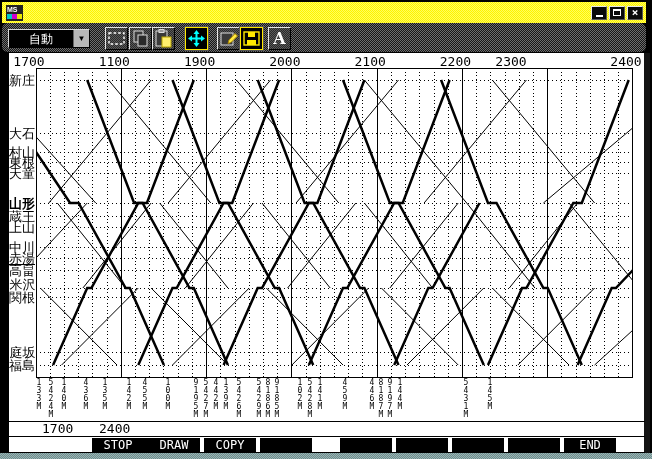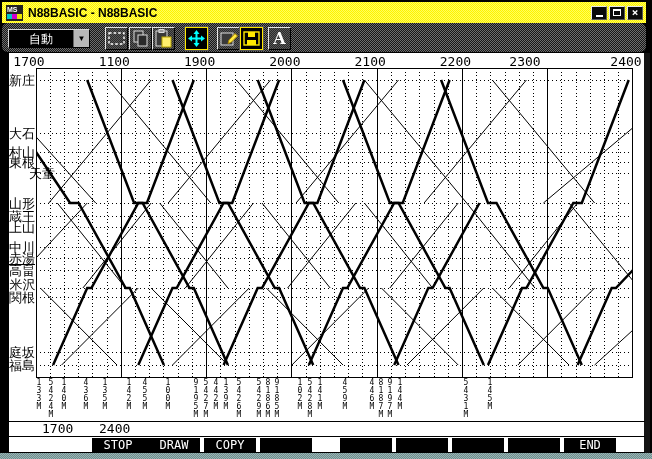--- a/index.html
+++ b/index.html
@@ -87,21 +87,20 @@
   <div class="titlebar">
     <span class="app-icon">
       <svg width="17" height="16" viewBox="0 0 17 16">
         <rect x="0" y="0" width="17" height="16" fill="#222"></rect>
         <text x="1" y="7" font-size="7" font-family="sans-serif" font-weight="bold" fill="#fff">MS</text>
         <rect x="1" y="9" width="5" height="5" fill="#00c8c8"></rect>
         <rect x="6" y="9" width="5" height="5" fill="#d000d0"></rect>
         <rect x="11" y="9" width="5" height="5" fill="#e8e800"></rect>
       </svg>
     </span>
-    <span class="title-text">N88BASIC - N88BASIC</span>
     <span class="winbtns">
       <button class="wbtn">
           <span class="glyph-min"></span>
         </button>
       <button class="wbtn">
           <span class="glyph-max"></span>
         </button>
       <button class="wbtn">
           <span class="glyph-x">×</span>
         </button>
@@ -273,38 +272,38 @@
       <polyline points="456.3,12.0 558.6,135.0" fill="none" stroke="#000" stroke-width="1"></polyline>
     </svg>
 
   <div id="hour-labels">
       <div class="hour-label" style="left: 29px;">1700</div>
       <div class="hour-label" style="left: 114.286px;">1100</div>
       <div class="hour-label" style="left: 199.571px;">1900</div>
       <div class="hour-label" style="left: 284.857px;">2000</div>
       <div class="hour-label" style="left: 370.143px;">2100</div>
       <div class="hour-label" style="left: 455.429px;">2200</div>
-      <div class="hour-label" style="left: 525px;">2300</div>
+      <div class="hour-label" style="left: 511px;">2300</div>
       <div class="hour-label" style="left: 626px;">2400</div>
     </div>
   <div id="station-labels">
       <div class="station-label" style="top: 74px;">新庄</div>
       <div class="station-label" style="top: 127px;">大石田</div>
       <div class="station-label" style="top: 146px;">村山</div>
       <div class="station-label" style="top: 156px;">東根</div>
-      <div class="station-label" style="top: 167px; padding-left: 20px;">天童</div>
-      <div class="station-label" style="top: 197px;">山形</div>
+      <div class="station-label" style="top: 167px;">天童</div>
+      <div class="station-label" style="top: 197px; font-weight: bold;">山形</div>
       <div class="station-label" style="top: 210px;">蔵王</div>
       <div class="station-label" style="top: 221px;">上山</div>
       <div class="station-label" style="top: 241px;">中川</div>
       <div class="station-label" style="top: 252px; text-decoration: underline;">赤湯</div>
       <div class="station-label" style="top: 264px;">高畠</div>
       <div class="station-label" style="top: 278px; text-align: center;">米沢</div>
       <div class="station-label" style="top: 291px;">関根</div>
-      <div class="station-label" style="top: 346px;">庭坂</div>
+      <div class="station-label" style="top: 346px; text-align: center;">庭坂</div>
       <div class="station-label" style="top: 359px;">福島</div>
     </div>
   <div id="train-numbers">
       <div class="trainno" style="left: 34px;">
         <span>1</span>
         <span>3</span>
         <span>3</span>
         <span>M</span>
       </div>
       <div class="trainno" style="left: 46px;">

